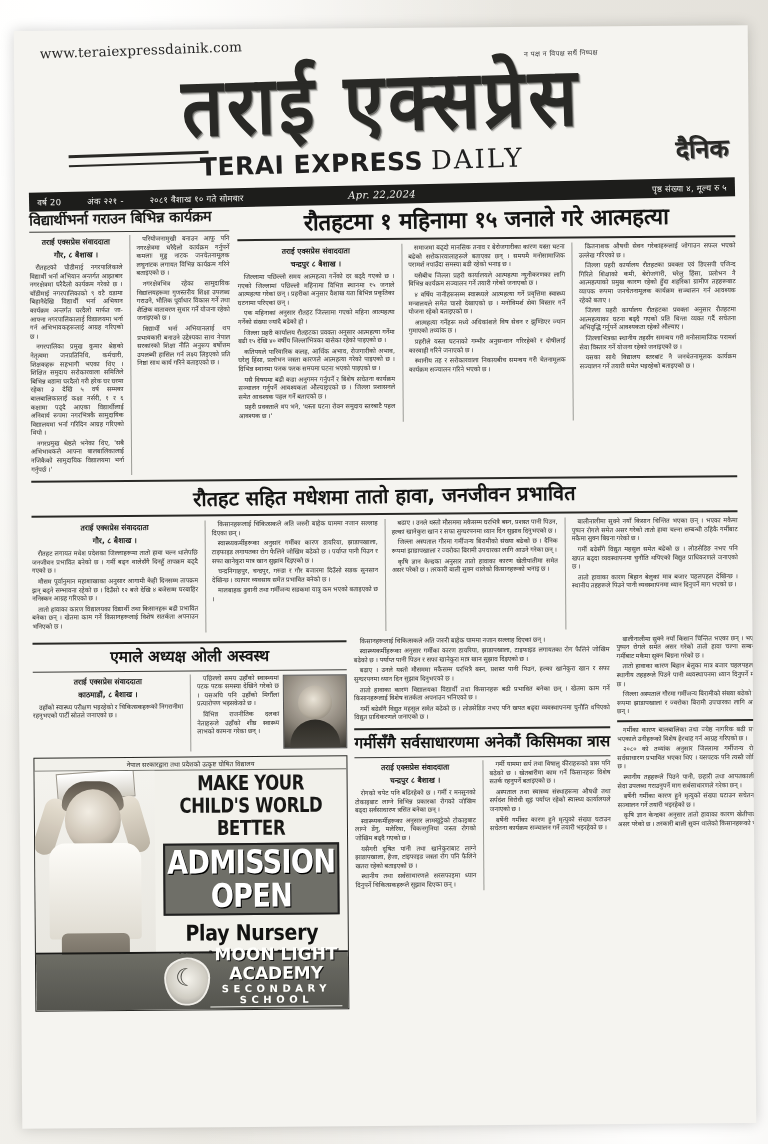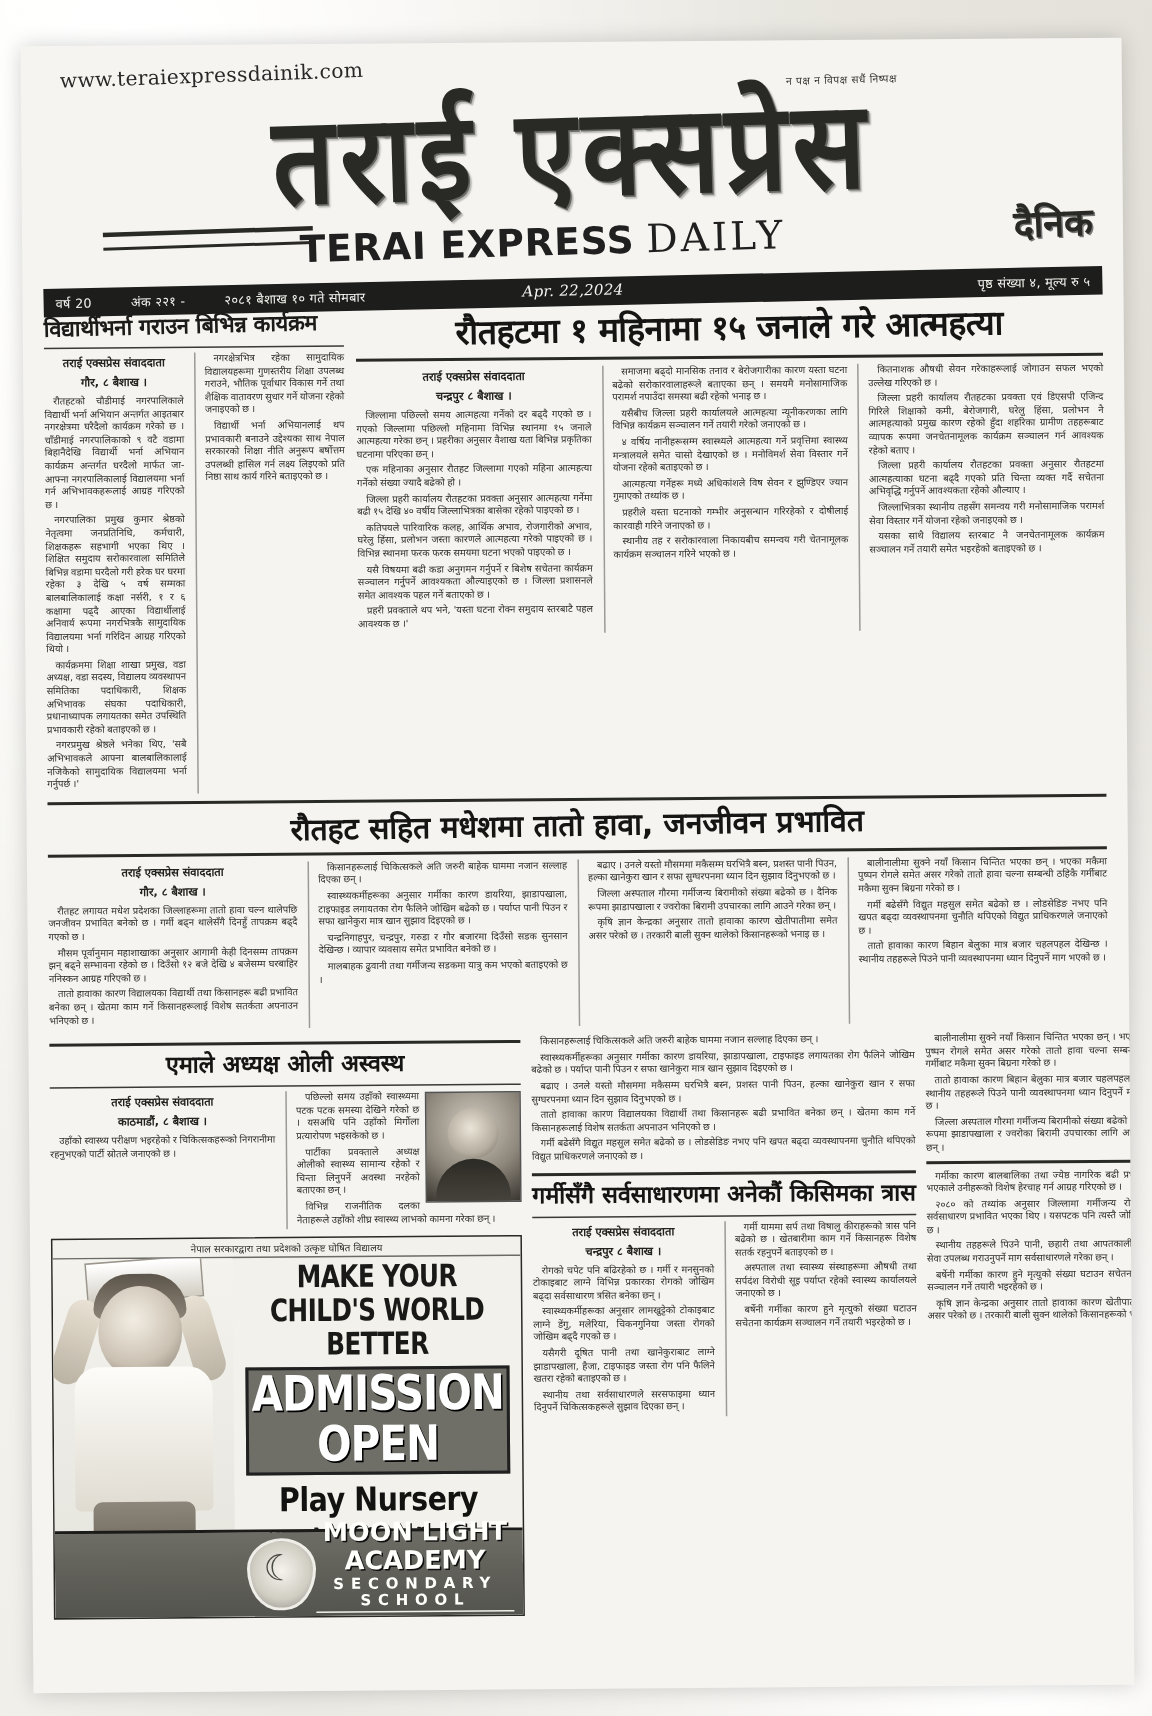--- a/index.html
+++ b/index.html
@@ -289,26 +289,26 @@
     <div class="h-left">
       <div class="hl-sm">विद्यार्थीभर्ना गराउन बिभिन्न कार्यक्रम</div>
       <div class="blk"></div>
       <div class="cols">
         <div class="col">
           <div class="byline">तराई एक्सप्रेस संवाददाता</div>
           <div class="byline">गौर, ८ बैशाख ।</div>
           <div class="body">
                 <p>रौतहटको चाैडीमाई नगरपालिकाले विद्यार्थी भर्ना अभियान अन्तर्गत आइतबार नगरक्षेत्रमा घरैदैलो कार्यक्रम गरेको छ । चाँडीमाई नगरपालिकाको ९ वटै वडामा बिहानैदेखि विद्यार्थी भर्ना अभियान कार्यक्रम अन्तर्गत घरदैलो मार्फत जा-आफ्ना नगरपालिकालाई विद्यालयमा भर्ना गर्न अभिभावकहरूलाई आग्रह गरिएको छ ।</p>
                 <p>नगरपालिका प्रमुख कुमार श्रेष्ठको नेतृत्वमा जनप्रतिनिधि, कर्मचारी, शिक्षकहरू सहभागी भएका थिए । शिक्षित समुदाय सरोकारवाला समितिले बिभिन्न वडामा घरदैलो गरी हरेक घर घरमा रहेका ३ देखि ५ वर्ष सम्मका बालबालिकालाई कक्षा नर्सरी, १ र ६ कक्षामा पढ्दै आएका विद्यार्थीलाई अनिवार्य रूपमा नगरभित्रकै सामुदायिक विद्यालयमा भर्ना गरिदिन आग्रह गरिएको थियो ।</p>
-                <p>कार्यक्रममा शिक्षा शाखा प्रमुख, वडा अध्यक्ष, वडा सदस्य, विद्यालय व्यवस्थापन समितिका पदाधिकारी, शिक्षक अभिभावक संघका पदाधिकारी, प्रधानाध्यापक लगायतका समेत उपस्थिति प्रभावकारी रहेको बताइएको छ ।</p>
                 <p>नगरप्रमुख श्रेष्ठले भनेका थिए, 'सबै अभिभावकले आफ्ना बालबालिकालाई नजिकैको सामुदायिक विद्यालयमा भर्ना गर्नुपर्छ ।'</p>
               </div>
         </div>
         <div class="col sep">
           <div class="body">
+                <p>परियोजनामुखी बनाउन आफू पनि नगरक्षेत्रमा घरैदैलो कार्यक्रम गर्नुपर्ने कमलाः मुड्ड नाटक जनचेतनामूलक लघुनाटक लगायत विभिन्न कार्यक्रम गरिने बताइएको छ ।</p>
                 <p>नगरक्षेत्रभित्र रहेका सामुदायिक विद्यालयहरूमा गुणस्तरीय शिक्षा उपलब्ध गराउने, भौतिक पूर्वाधार विकास गर्ने तथा शैक्षिक वातावरण सुधार गर्ने योजना रहेको जनाइएको छ ।</p>
                 <p>विद्यार्थी भर्ना अभियानलाई थप प्रभावकारी बनाउने उद्देश्यका साथ नेपाल सरकारको शिक्षा नीति अनुरूप बर्षोत्तम उपलब्धी हासिल गर्न लक्ष्य लिइएको प्रति निष्ठा साथ कार्य गरिने बताइएको छ ।</p>
               </div>
         </div>
       </div>
     </div>
 
     <div class="h-right">
       <div class="hl-big">रौतहटमा १ महिनामा १५ जनाले गरे आत्महत्या</div>
       <div class="blk2"></div>
@@ -398,21 +398,20 @@
           <div class="byline">तराई एक्सप्रेस संवाददाता</div>
           <div class="byline">काठमाडौं, ८ बैशाख ।</div>
           <div class="body">
                 <p>उहाँको स्वास्थ्य परीक्षण भइरहेको र चिकित्सकहरूको निगरानीमा रहनुभएको पार्टी स्रोतले जनाएको छ ।</p>
               </div>
         </div>
         <div class="col sep">
           <div class="oli-photo"></div>
           <div class="body">
                 <p>पछिल्लो समय उहाँको स्वास्थ्यमा पटक पटक समस्या देखिने गरेको छ । यसअघि पनि उहाँको मिर्गौला प्रत्यारोपण भइसकेको छ ।</p>
-                <p>पार्टीका प्रवक्ताले अध्यक्ष ओलीको स्वास्थ्य सामान्य रहेको र चिन्ता लिनुपर्ने अवस्था नरहेको बताएका छन् ।</p>
                 <p>विभिन्न राजनीतिक दलका नेताहरूले उहाँको शीघ्र स्वास्थ्य लाभको कामना गरेका छन् ।</p>
               </div>
         </div>
       </div>
 
       <div class="ad">
         <div class="ad-cap">नेपाल सरकारद्वारा तथा प्रदेशको उत्कृष्ट घोषित विद्यालय</div>
         <div class="ad-inner">
           <div class="ad-photo">
             <div class="kid-book"></div>

